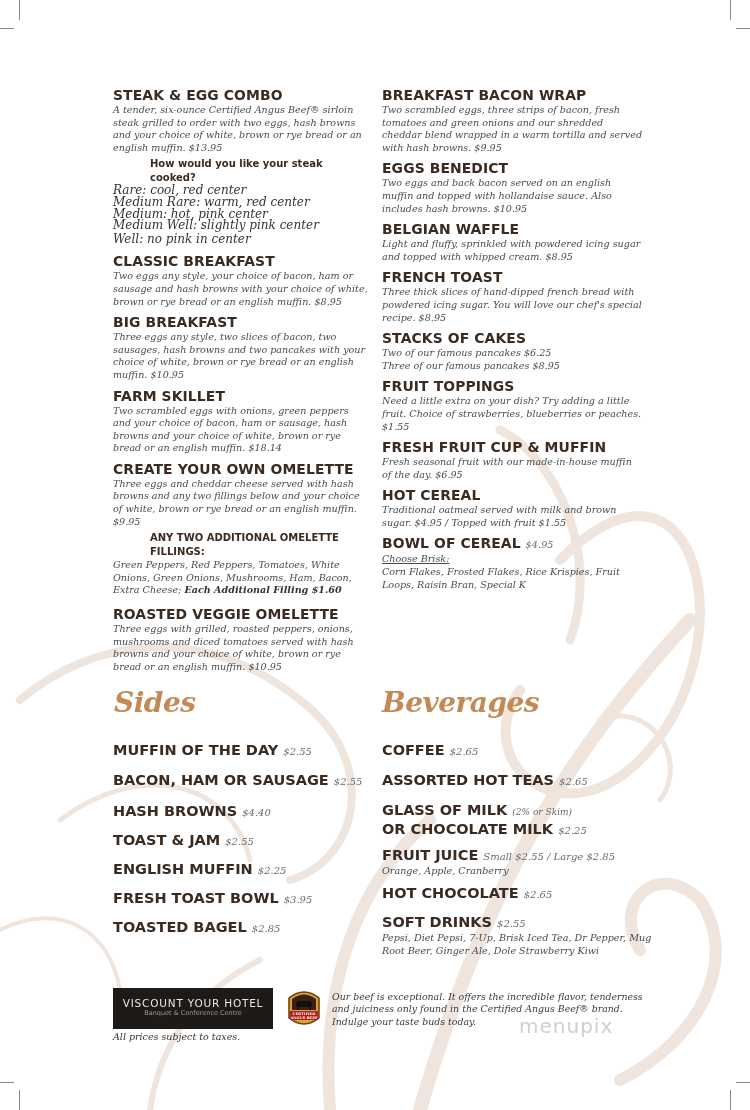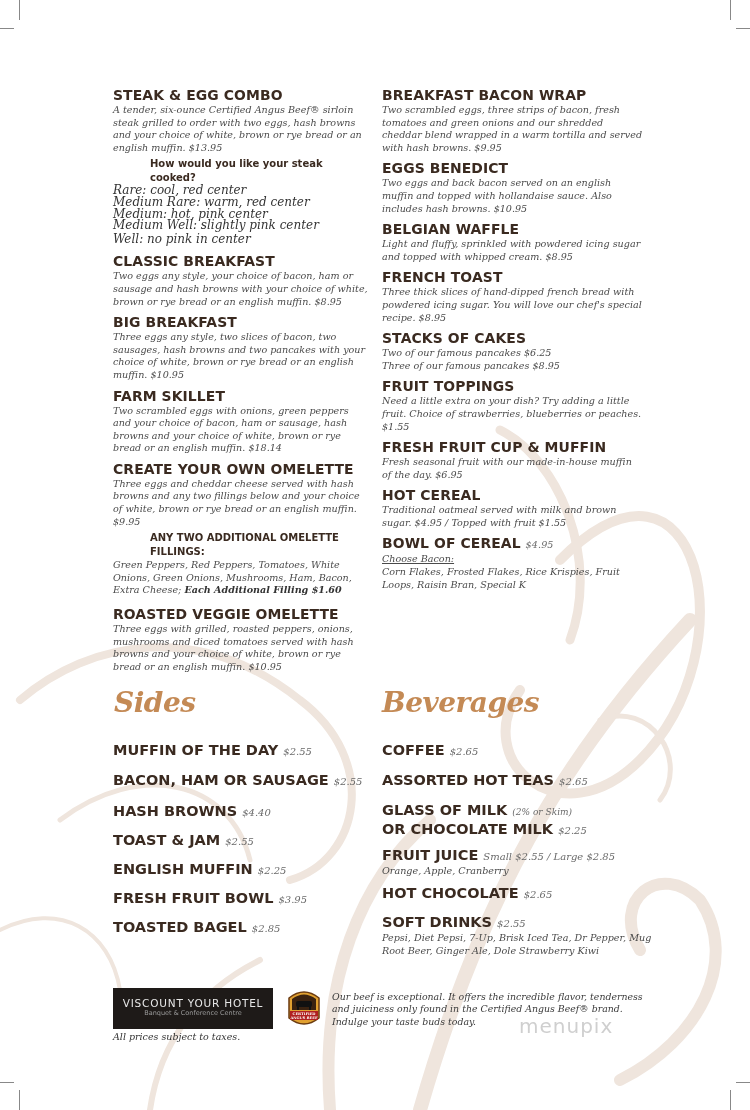--- a/index.html
+++ b/index.html
@@ -125,32 +125,32 @@
   </div>
   <div class="item">
     <div class="h">HOT CEREAL</div>
     <div class="d">Traditional oatmeal served with milk and brown sugar. $4.95 / Topped with fruit $1.55</div>
   </div>
   <div class="item">
     <div class="h">
       <span>BOWL OF CEREAL</span>
       <span class="price-inline">$4.95</span>
     </div>
-    <div class="d underline">Choose Bacon:</div>
+    <div class="d underline">Choose Brisk:</div>
     <div class="d">Corn Flakes, Frosted Flakes, Rice Krispies, Fruit Loops, Raisin Bran, Special K</div>
   </div>
 </div>
 
 <div class="script" style="left:114px;top:686px;">Sides</div>
 <div class="side-item big" style="top:742px"><span>MUFFIN OF THE DAY</span> <span class="price-inline">$2.55</span></div>
 <div class="side-item big" style="top:772px"><span>BACON, HAM OR SAUSAGE</span> <span class="price-inline">$2.55</span></div>
 <div class="side-item big" style="top:803px"><span>HASH BROWNS</span> <span class="price-inline">$4.40</span></div>
 <div class="side-item big" style="top:832px"><span>TOAST &amp; JAM</span> <span class="price-inline">$2.55</span></div>
 <div class="side-item big" style="top:861px"><span>ENGLISH MUFFIN</span> <span class="price-inline">$2.25</span></div>
-<div class="side-item big" style="top:890px"><span>FRESH FRUIT BOWL</span> <span class="price-inline">$3.95</span></div>
+<div class="side-item big" style="top:890px"><span>FRESH TOAST BOWL</span> <span class="price-inline">$3.95</span></div>
 <div class="side-item big" style="top:919px"><span>TOASTED BAGEL</span> <span class="price-inline">$2.85</span></div>
 
 <div class="script" style="left:382px;top:686px;">Beverages</div>
 <div class="bev-item big" style="top:742px"><span>COFFEE</span> <span class="price-inline">$2.65</span></div>
 <div class="bev-item big" style="top:772px"><span>ASSORTED HOT TEAS</span> <span class="price-inline">$2.65</span></div>
 <div class="bev-item big" style="top:802px">
   <div><span>GLASS OF MILK</span> <span class="price-inline" style="font-size:9px">(2% or Skim)</span></div>
   <div><span>OR CHOCOLATE MILK</span> <span class="price-inline">$2.25</span></div>
 </div>
 <div class="bev-item big" style="top:847px">

